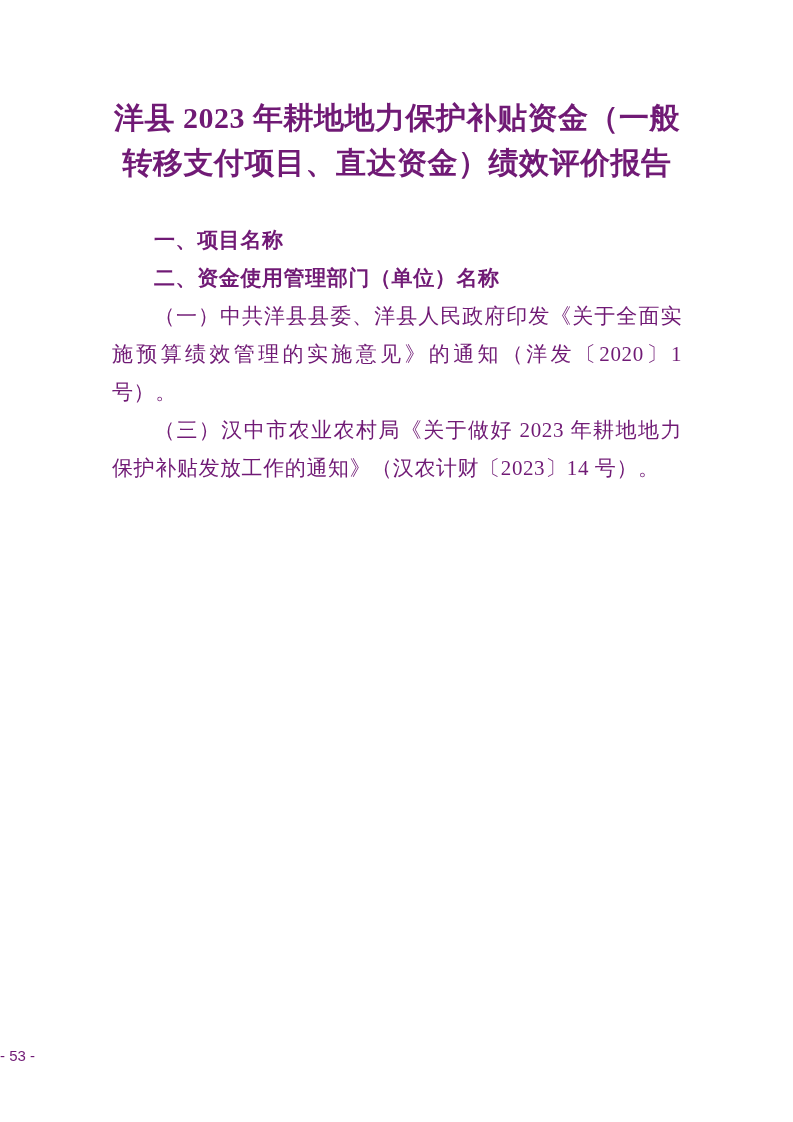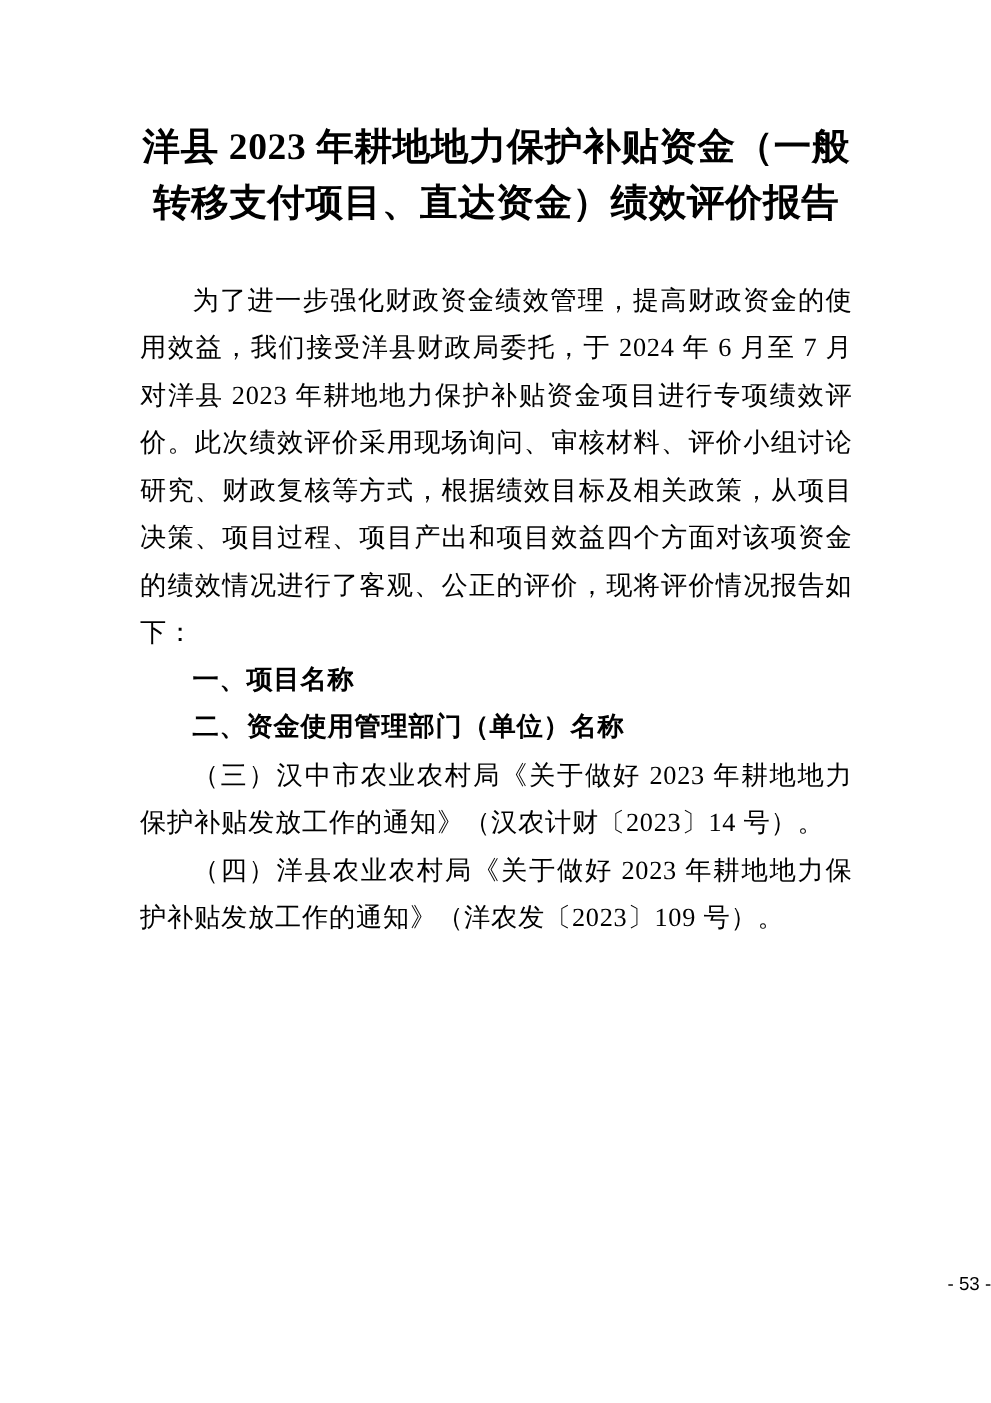--- a/index.html
+++ b/index.html
@@ -4,21 +4,21 @@
 <style>
   * { margin: 0; padding: 0; box-sizing: border-box; }
   html, body { background: #ffffff; }
   .page {
     position: relative;
     width: 793px;
     height: 1122px;
     background: #ffffff;
     overflow: hidden;
     font-family: "Liberation Serif", "DejaVu Serif", serif;
-    color: #000000;
+    color: #701a75;
   }
   .content {
     position: absolute;
     left: 112px;
     top: 95px;
     width: 570px;
   }
   .doc-title {
     font-size: 30px;
     font-weight: bold;
@@ -39,44 +39,43 @@
   .heading {
     font-size: 21px;
     line-height: 38px;
     font-weight: bold;
     text-indent: 2em;
     letter-spacing: 0.6px;
     font-family: Liberation Sans, sans-serif;
   }
   .page-footer {
     position: absolute;
-    top: 1018px;
+    top: 1046px;
     left: 0;
     width: 100%;
-    text-align: right;
+    text-align: left;
     font-size: 15px;
     line-height: 20px;
     font-family: "Liberation Sans", "DejaVu Sans", sans-serif;
   }
 </style>
 </head>
 <body>
 
 <div class="page">
   <div class="content">
 
     <div class="doc-title">
       <div>洋县 2023 年耕地地力保护补贴资金（一般</div>
       <div>转移支付项目、直达资金）绩效评价报告</div>
     </div>
 
     <div class="title-gap"></div>
 
-    <div class="para">为了进一步强化财政资金绩效管理，提高财政资金的使用效益，我们接受洋县财政局委托，于 2024 年 6 月至 7 月对洋县 2023 年耕地地力保护补贴资金项目进行专项绩效评价。此次绩效评价采用现场询问、审核材料、评价小组讨论研究、财政复核等方式，根据绩效目标及相关政策，从项目决策、项目过程、项目产出和项目效益四个方面对该项资金的绩效情况进行了客观、公正的评价，现将评价情况报告如下：</div>
     <div class="heading">一、项目名称</div>
     <div class="heading">二、资金使用管理部门（单位）名称</div>
+    <div class="para">（一）中共洋县县委、洋县人民政府印发《关于全面实施预算绩效管理的实施意见》的通知（洋发〔2020〕1 号）。</div>
     <div class="para">（三）汉中市农业农村局《关于做好 2023 年耕地地力保护补贴发放工作的通知》（汉农计财〔2023〕14 号）。</div>
-    <div class="para">（四）洋县农业农村局《关于做好 2023 年耕地地力保护补贴发放工作的通知》（洋农发〔2023〕109 号）。</div>
 
   </div>
 
   <div class="page-footer">- 53 -</div>
 </div>
 
 </body></html>

